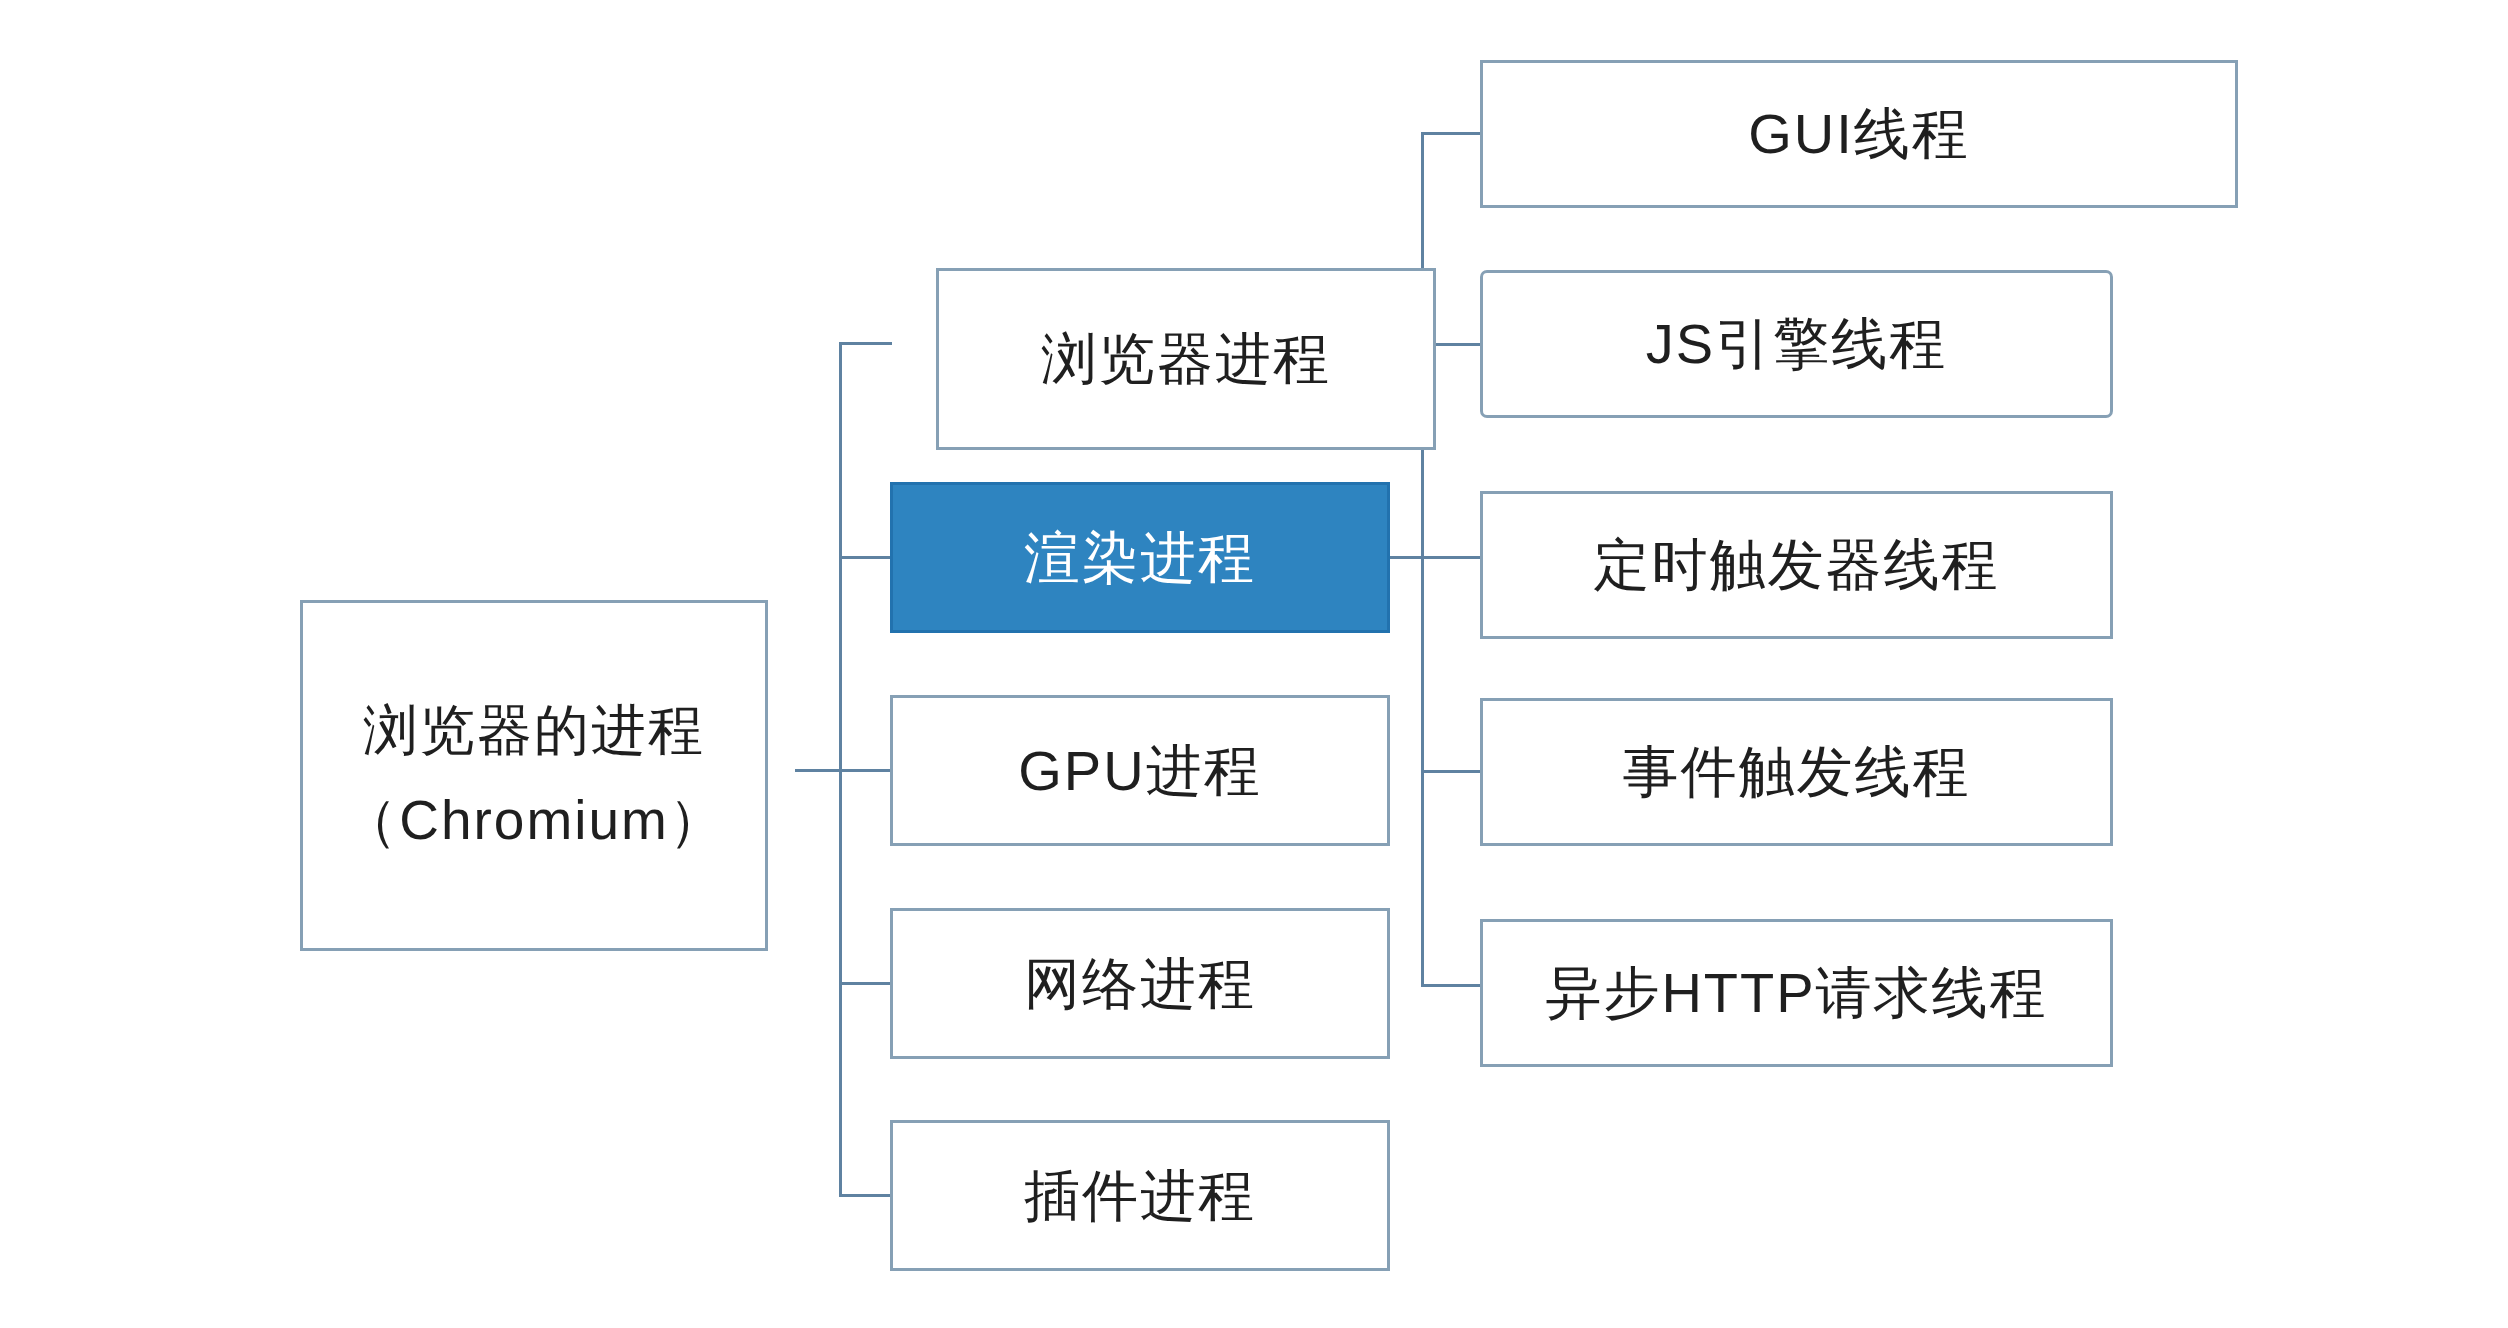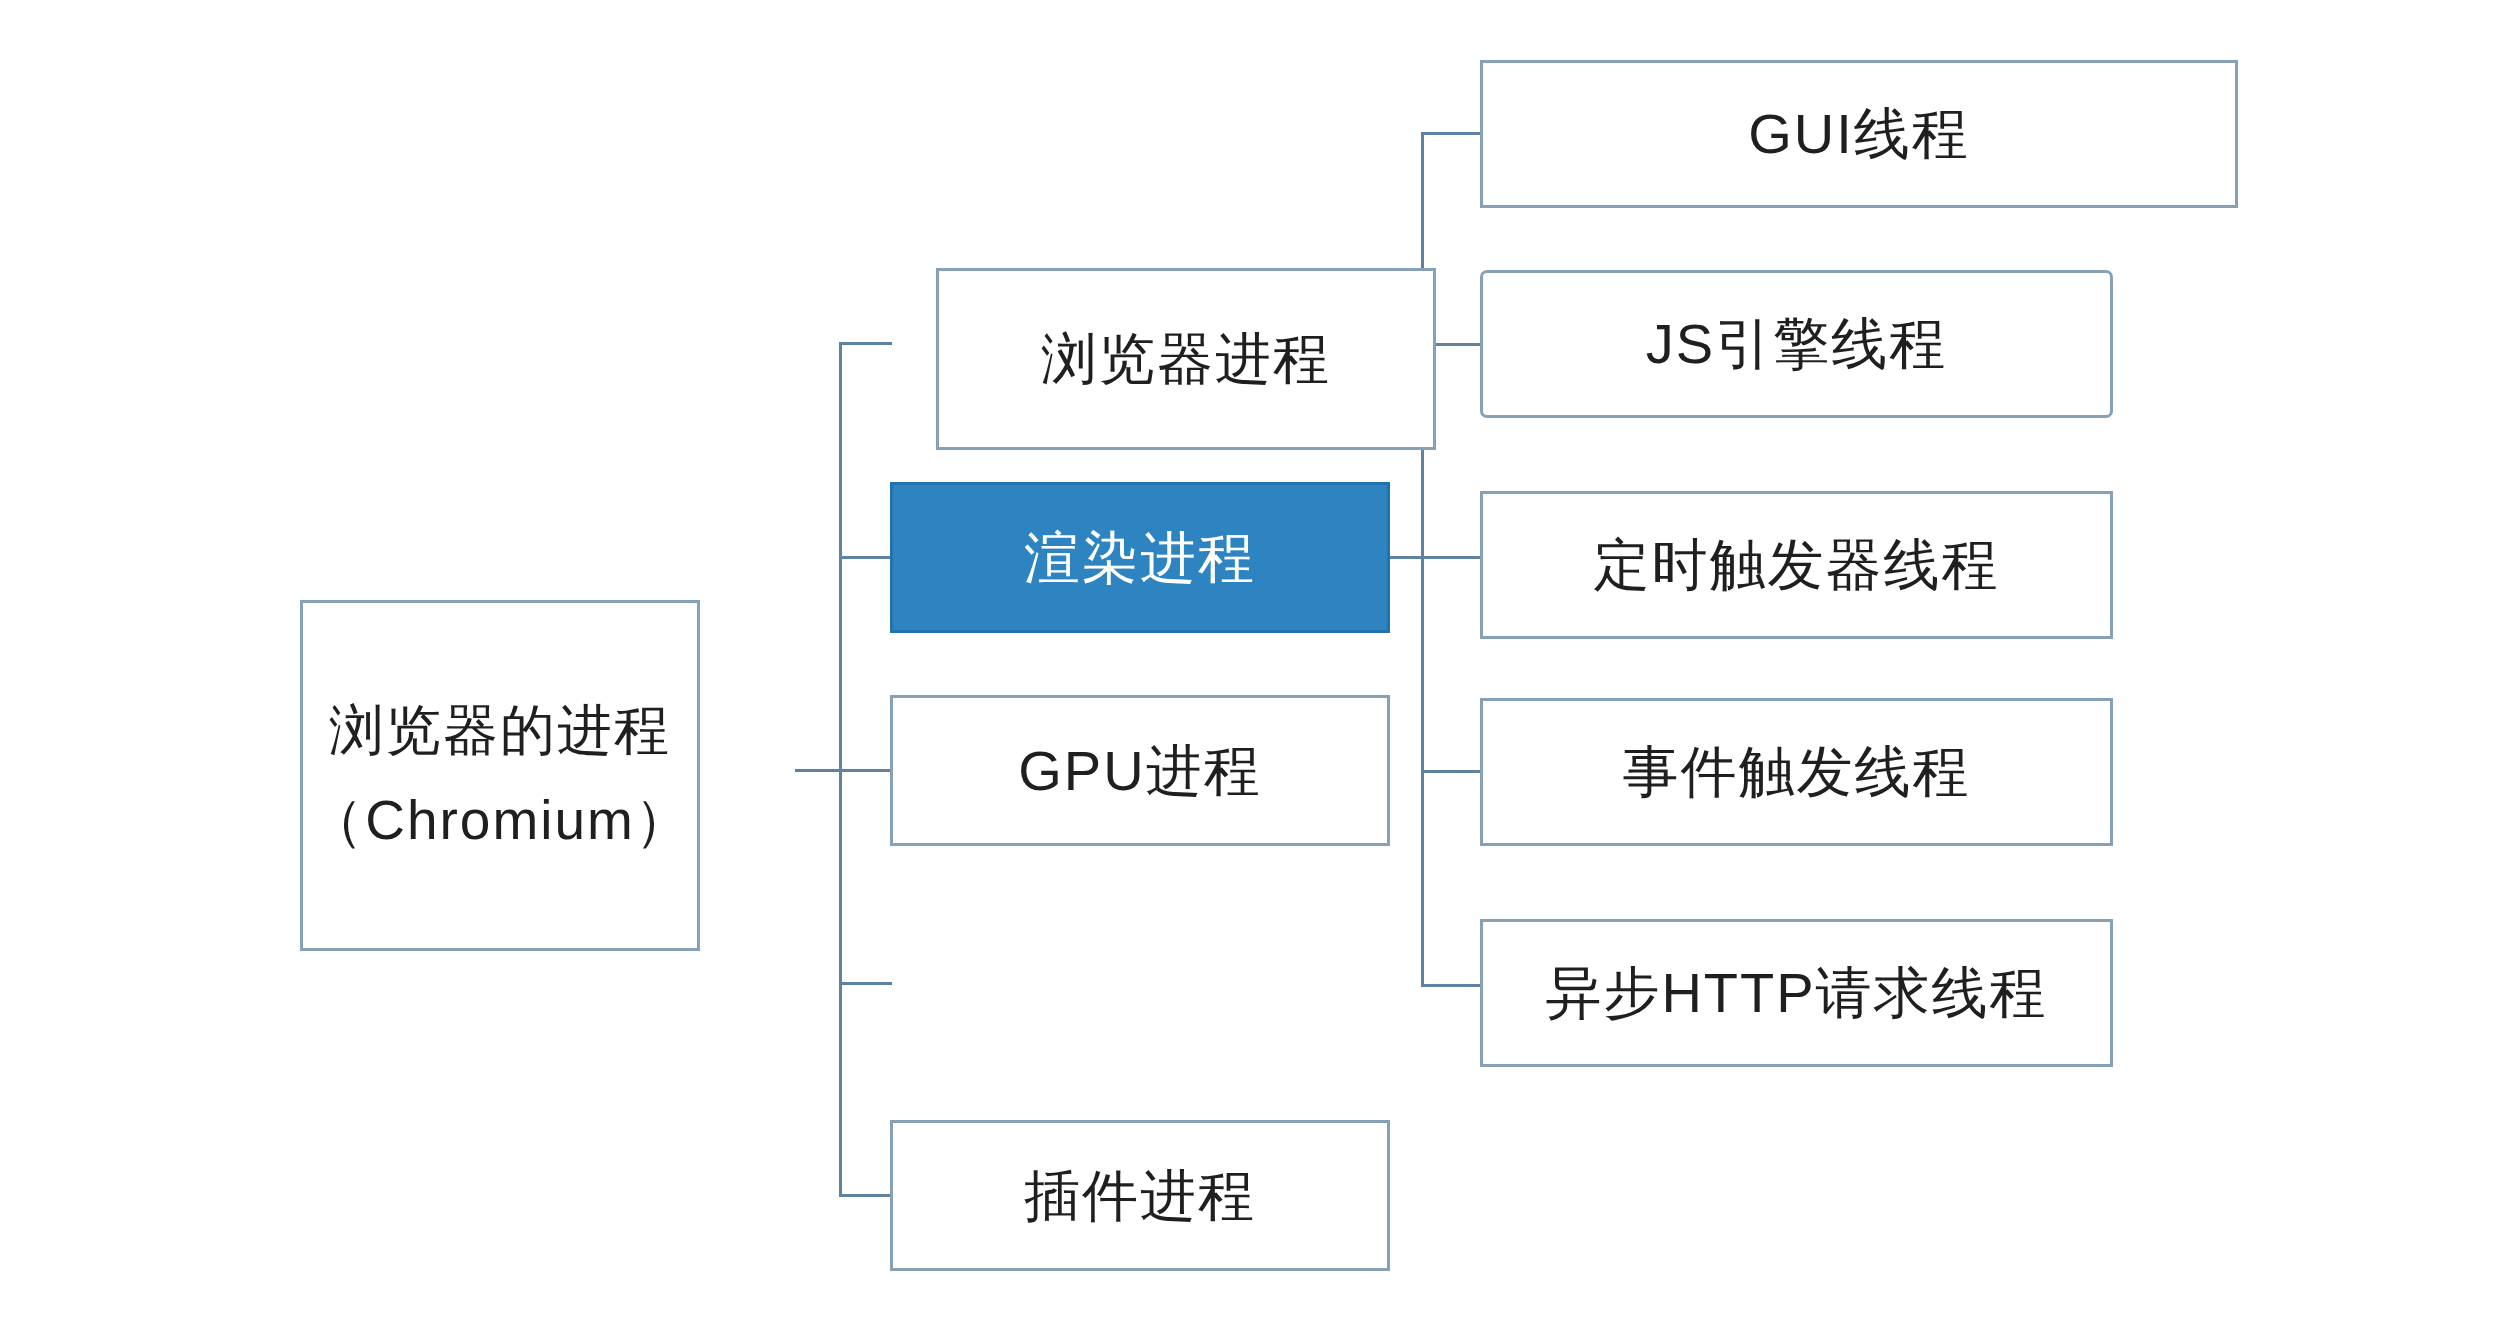--- a/index.html
+++ b/index.html
@@ -58,33 +58,36 @@
   <div class="line h" style="left:840px; top:982px; width:52px;"></div>
   <div class="line h" style="left:840px; top:1194px; width:52px;"></div>
 
   <div class="line h" style="left:1390px; top:556px; width:90px;"></div>
   <div class="line v" style="left:1421px; top:132px; height:855px;"></div>
   <div class="line h" style="left:1422px; top:132px; width:58px;"></div>
   <div class="line h" style="left:1422px; top:343px; width:58px;"></div>
   <div class="line h" style="left:1422px; top:770px; width:58px;"></div>
   <div class="line h" style="left:1422px; top:984px; width:58px;"></div>
 
-  <div class="box root" style="left:300px; top:600px; width:400px; height:351px;">
+  <div class="box root" style="left:300px; top:600px; width:468px; height:351px;">
     <div>浏览器的进程</div>
     <div>（Chromium）</div>
   </div>
 
   <div class="box" style="left:936px; top:268px; width:500px; height:182px;">
     <span>浏览器进程</span>
   </div>
   <div class="box highlight" style="left:890px; top:482px; width:500px; height:151px;">
     <span>渲染进程</span>
   </div>
   <div class="box" style="left:890px; top:695px; width:500px; height:151px;">
     <span>GPU进程</span>
+  </div>
+  <div class="box" style="left:890px; top:908px; width:500px; height:151px;">
+    <span>网络进程</span>
   </div>
   <div class="box" style="left:890px; top:1120px; width:500px; height:151px;">
     <span>插件进程</span>
   </div>
 
   <div class="box" style="left:1480px; top:60px; width:758px; height:148px;">
     <span>GUI线程</span>
   </div>
   <div class="box" style="left:1480px; top:270px; width:633px; height:148px;border-radius:7px;">
     <span>JS引擎线程</span>

